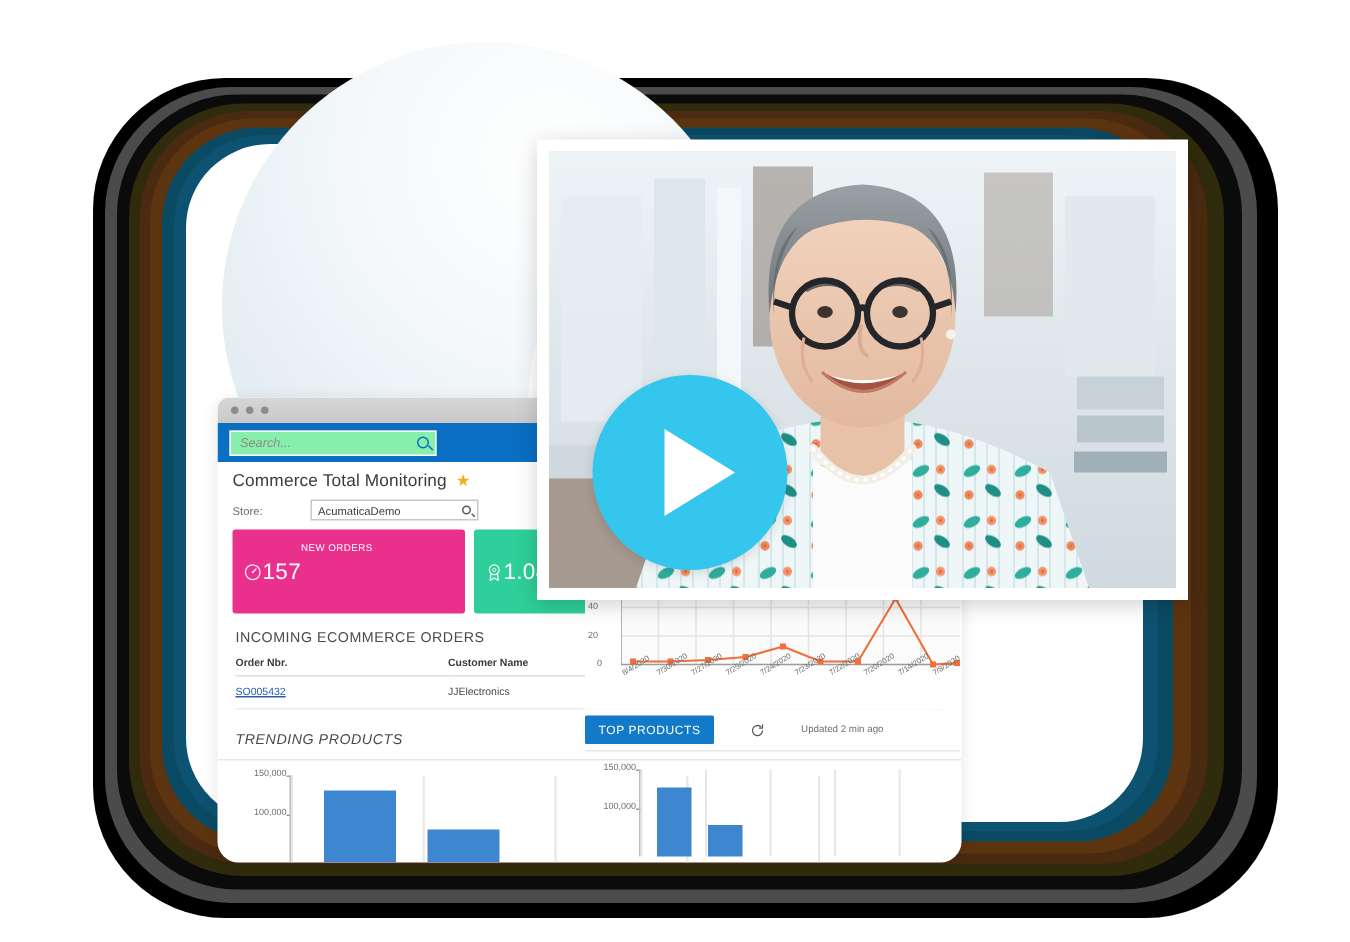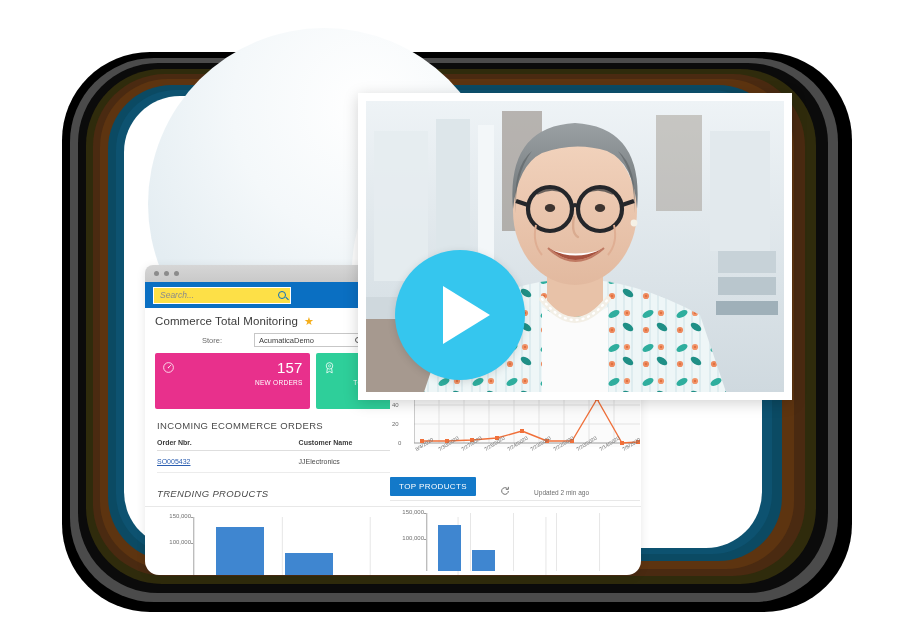--- a/index.html
+++ b/index.html
@@ -66,21 +66,21 @@
   }
   .dot { width: 5px; height: 5px; border-radius: 50%; background: #8c8c8c; }
 
   #searchbar {
     height: 26px;
     background: #0a6fc2;
     display: flex; align-items: center; padding: 0 8px;
   }
   #search-input-wrap {
     position: relative;
-    background: #fde047;
+    background: #86efac;
     border: 1px solid #ffffff;
     height: 17px; width: 138px;
     display: flex; align-items: center;
     padding: 0 4px;
   }
   #search-input-wrap input {
     border: 0; outline: 0; width: 100%;
     font-family: "Liberation Sans", sans-serif;
     font-size: 8.5px; color: #555;
     font-style: italic;
@@ -97,21 +97,21 @@
   }
 
   #page-head {
     padding: 7px 10px 2px 10px;
     display: flex; align-items: center; gap: 6px;
   }
   #page-title { font-size: 11.5px; color: #3b3b3b; letter-spacing: .1px; }
   #star-icon { color: #f5ae1b; font-size: 11px; line-height: 1; }
 
   #store-row { display: flex; align-items: center; padding: 4px 10px 6px 10px; gap: 8px; }
-  #store-label { font-size: 7.5px; color: #6b6b6b; width: 44px; margin-left: 47px; }
+  #store-label { font-size: 7.5px; color: #6b6b6b; width: 44px; }
   #store-select {
     position: relative;
     flex: 0 0 112px; height: 14px;
     border: 1px solid #c7c7c7; background: #fff;
     display: flex; align-items: center; padding: 0 4px;
   }
   #store-select span { font-size: 7.5px; color: #3b3b3b; }
   .mag-sm {
     position: absolute; right: 4px; top: 3px;
     width: 6px; height: 6px; border: 1px solid #5a5a5a; border-radius: 50%;
@@ -120,21 +120,21 @@
     content: ""; position: absolute; left: 4.5px; top: 4.5px;
     width: 3px; height: 1px; background: #5a5a5a; transform: rotate(45deg);
   }
 
   
   #kpis { display: flex; gap: 6px; padding: 0 10px; }
   .kpi {
     flex: 1 1 0; height: 56px; border-radius: 2px;
     padding: 6px 7px 5px 7px;
     color: #ffffff;
-    display: flex; flex-direction: column; justify-content: flex-start;
+    display: flex; flex-direction: row; justify-content: flex-start;
   }
   .kpi.pink { background: #e8308c; }
   .kpi.green { background: #2ecf9a; }
   .kpi-top { display: flex; align-items: center; justify-content: space-between; }
   .kpi-val { font-size: 15px; font-weight: 400; letter-spacing: .2px; }
   .kpi-lbl { font-size: 6.5px; text-align: right; line-height: 1.35; margin-top: 3px; letter-spacing: .3px; }
   .kpi-icon { width: 13px; height: 13px; opacity: .92; }
 
   
   #orders-head {
@@ -183,21 +183,21 @@
   }
   #linechart-box { position: relative; height: 78px; background: #fff; }
   .lc-ylab { position: absolute; font-size: 6px; color: #6e6e6e; right: 0; }
   #linechart-svg { position: absolute; left: 24px; top: 0; }
   .lc-xlabs { position: absolute; left: 22px; top: 52px; width: 228px; height: 26px; }
   .lc-xlab {
     position: absolute; font-size: 5.2px; color: #6e6e6e;
     transform: rotate(-32deg); transform-origin: left top; white-space: nowrap;
   }
 
-  #tp-head { display: flex; align-items: flex-end; gap: 24px; padding: 4px 0 4px 0; border-bottom: 1px solid #e8e8e8; }
+  #tp-head { display: flex; align-items: center; gap: 24px; padding: 4px 0 4px 0; border-bottom: 1px solid #e8e8e8; }
   #tp-tab {
     background: #1379c9; color: #fff; font-size: 8px; letter-spacing: .4px;
     padding: 5px 9px; border-radius: 1px;
   }
   #tp-refresh { width: 10px; height: 10px; }
   #tp-updated { font-size: 6.5px; color: #6e6e6e; }
 
   
   #video-card {
     position: absolute;

